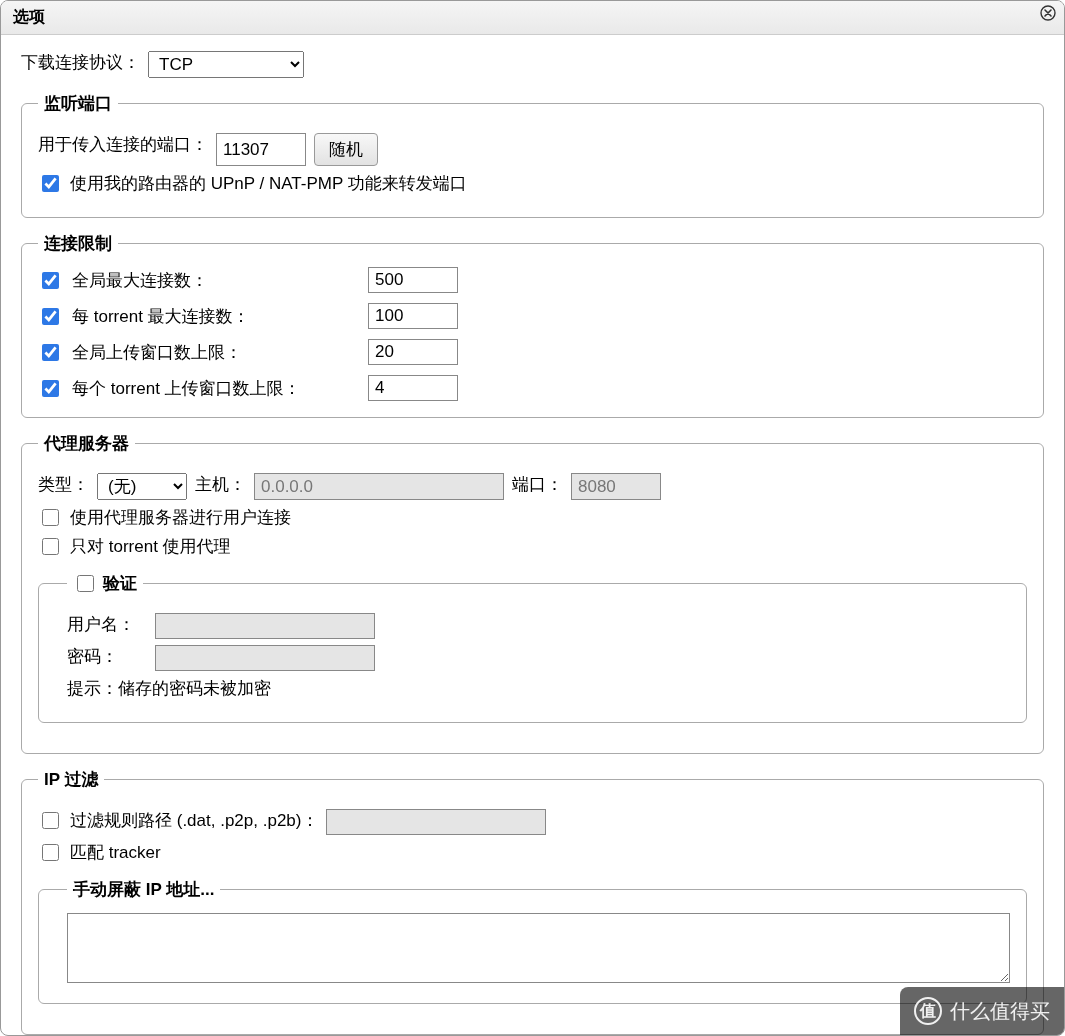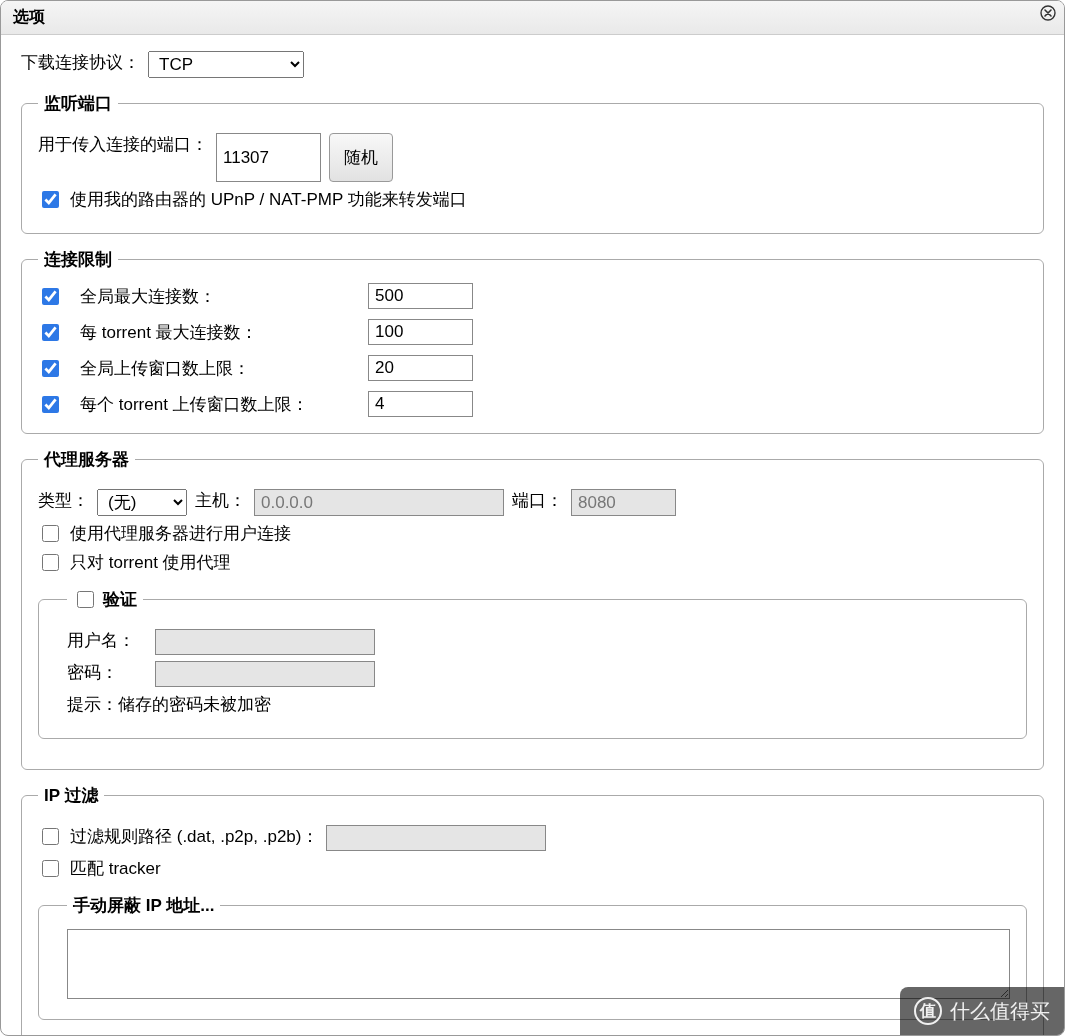--- a/index.html
+++ b/index.html
@@ -58,27 +58,27 @@
   }
   .row { margin: 6px 0; display: flex; gap: 8px; flex-wrap: wrap; }
   label { font-size: 17px; }
   select, input[type=text], button.push {
     font-size: 17px;
     padding: 2px 6px;
   }
   select { min-width: 80px; }
   input[type=text] { border: 1px solid #888; }
   input[type=text].wide { width: 220px; }
-  input[type=text].num  { width: 105px; }
+  input[type=text].num  { width: 90px; }
   input[type=text]:disabled { background: #e5e5e5; color: #777; }
   button.push {
     background: linear-gradient(#f8f8f8,#e2e2e2);
     border: 1px solid #999;
     border-radius: 4px;
-    padding: 12px 14px;
+    padding: 4px 14px;
     font-size: 17px;
     cursor: pointer;
   }
   fieldset {
     border: 1px solid #aaa;
     border-radius: 6px;
     margin: 14px 0;
     padding: 12px 16px 16px 16px;
   }
   fieldset legend {
@@ -98,21 +98,21 @@
     font-weight: bold;
   }
   .grid-conn {
     display: grid;
     grid-template-columns: auto 100px;
     column-gap: 18px;
     row-gap: 10px;
     align-items: center;
     max-width: 430px;
   }
-  .grid-conn .lbl { display:flex; align-items:center; gap:18px; }
+  .grid-conn .lbl { display:flex; align-items:center; gap:10px; }
   input[type=checkbox] { width: 17px; height: 17px; accent-color: #2d78e6; }
   textarea {
     width: 100%;
     height: 70px;
     border: 1px solid #888;
     resize: vertical;
     font-size: 15px;
   }
   .watermark {
     position: absolute;

